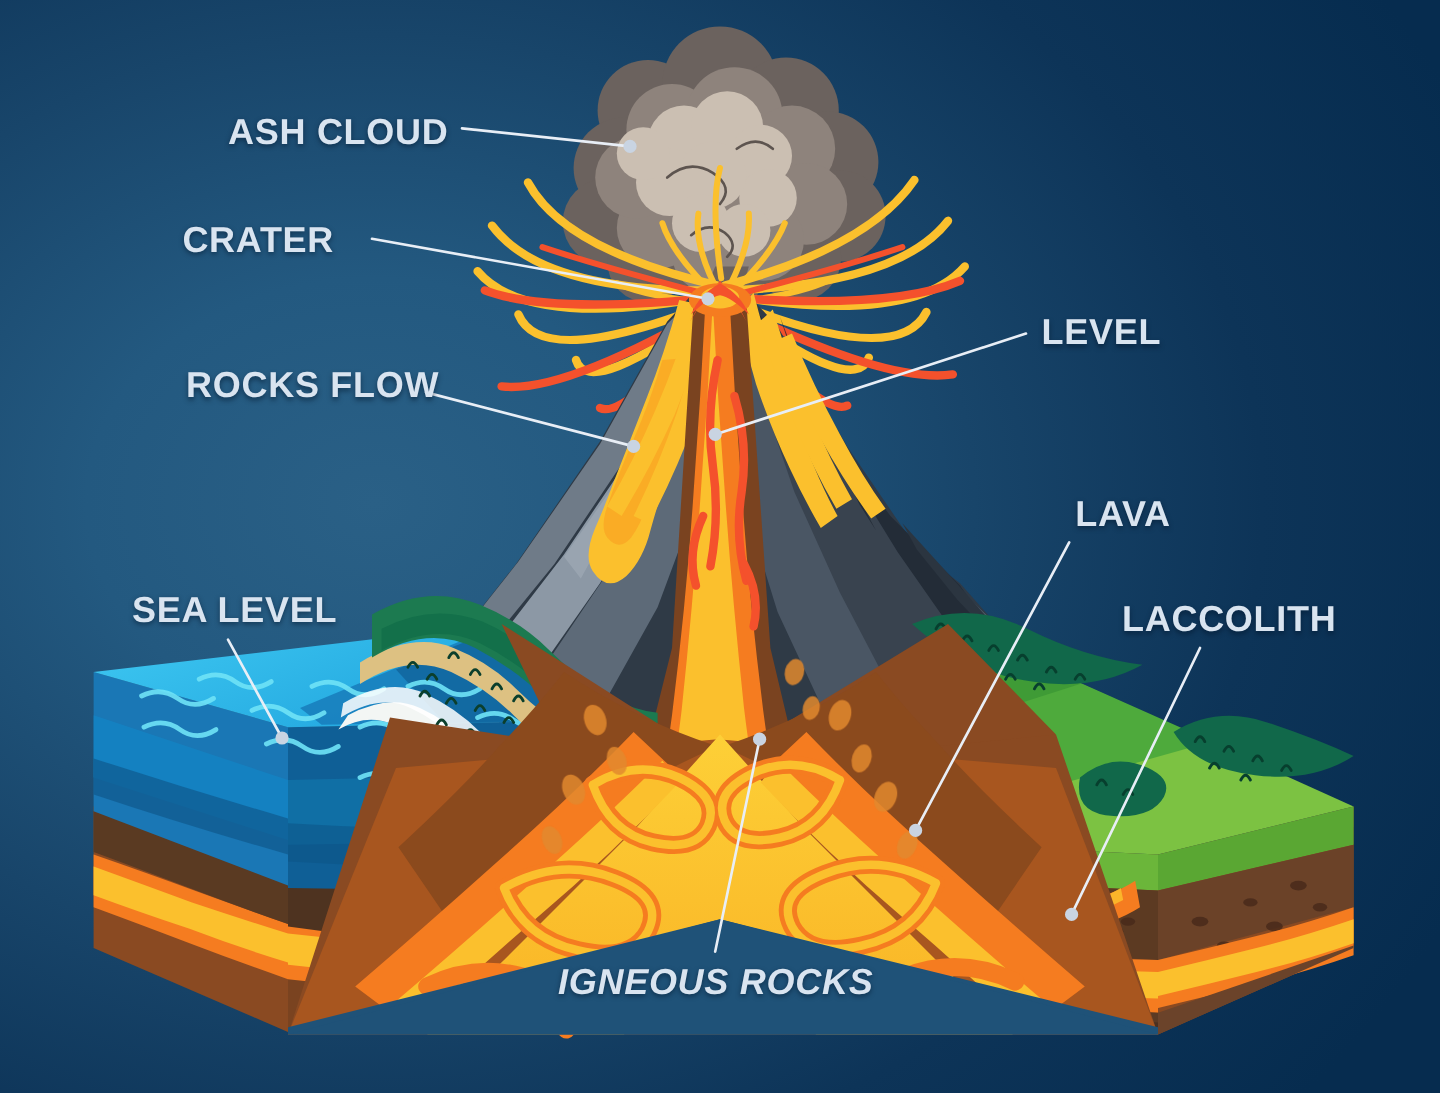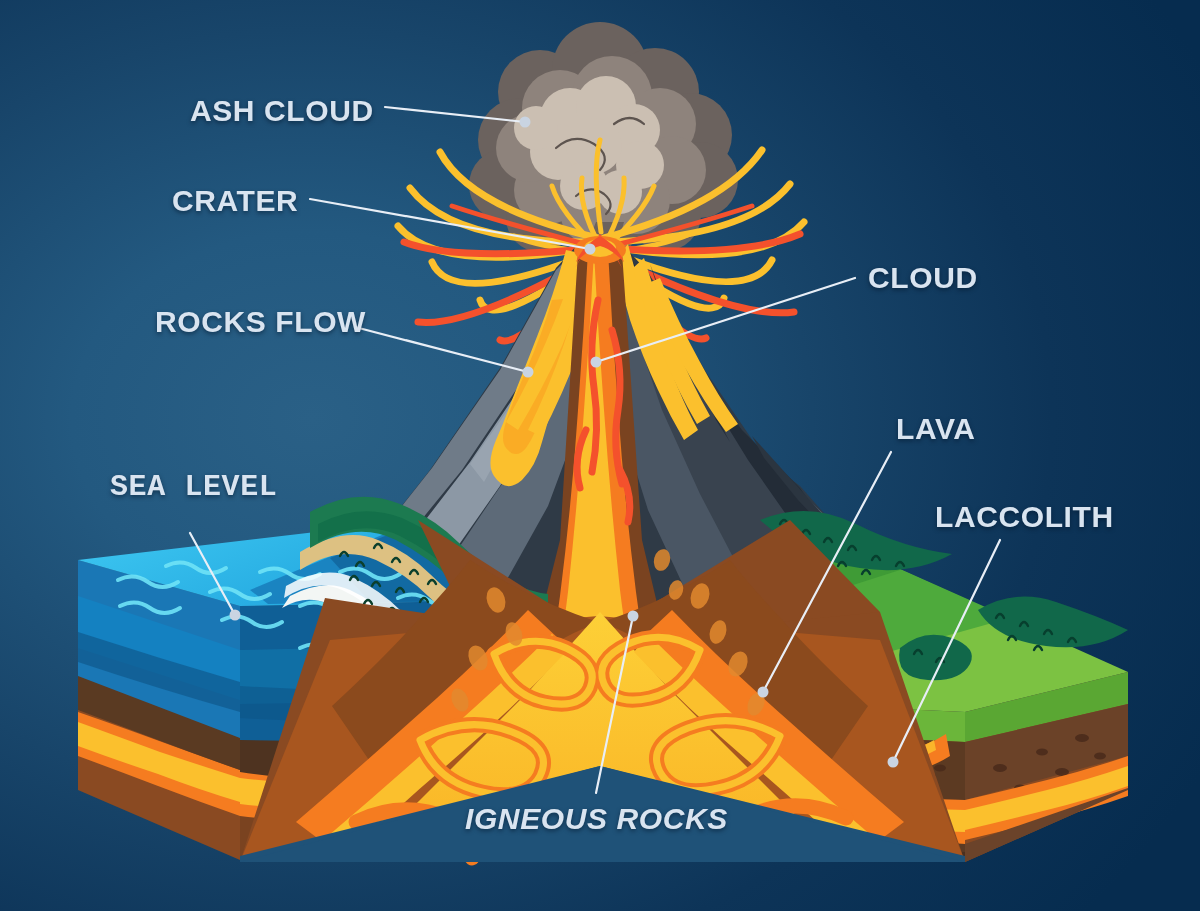--- a/index.html
+++ b/index.html
@@ -428,22 +428,22 @@
         <circle cx="235" cy="615" r="5.5" fill="#c9d4e2"></circle>
         <circle cx="596" cy="362" r="5.5" fill="#c9d4e2"></circle>
         <circle cx="763" cy="692" r="5.5" fill="#c9d4e2"></circle>
         <circle cx="893" cy="762" r="5.5" fill="#c9d4e2"></circle>
         <circle cx="633" cy="616" r="5.5" fill="#c9d4e2"></circle>
       </g>
   </svg>
 
   <div id="labels">
       <div class="lbl" style="left: 190px; top: 96px; color: rgb(217, 228, 240);">ASH CLOUD</div>
-      <div class="lbl" style="left: 172px; top: 186px; color: rgb(217, 228, 240);">CRATER</div>
+      <div class="lbl" style="left: 152px; top: 186px; color: rgb(217, 228, 240);">CRATER</div>
       <div class="lbl" style="left: 155px; top: 307px; color: rgb(217, 228, 240);">ROCKS FLOW</div>
-      <div class="lbl" style="left: 110px; top: 472px; color: rgb(217, 228, 240); font-family: Liberation Mono, monospace;">SEA LEVEL</div>
-      <div class="lbl" style="left: 868px; top: 263px; color: rgb(217, 228, 240);">CLOUD</div>
+      <div class="lbl" style="left: 110px; top: 494px; color: rgb(217, 228, 240);">SEA LEVEL</div>
+      <div class="lbl" style="left: 868px; top: 263px; color: rgb(217, 228, 240);">LEVEL</div>
       <div class="lbl" style="left: 896px; top: 414px; color: rgb(217, 228, 240);">LAVA</div>
       <div class="lbl" style="left: 935px; top: 502px; color: rgb(217, 228, 240); text-align: center;">LACCOLITH</div>
       <div class="lbl" style="left: 465px; top: 804px; color: rgb(217, 228, 240); font-style: italic;">IGNEOUS ROCKS</div>
     </div>
 
 </div>
 
 </body></html>

